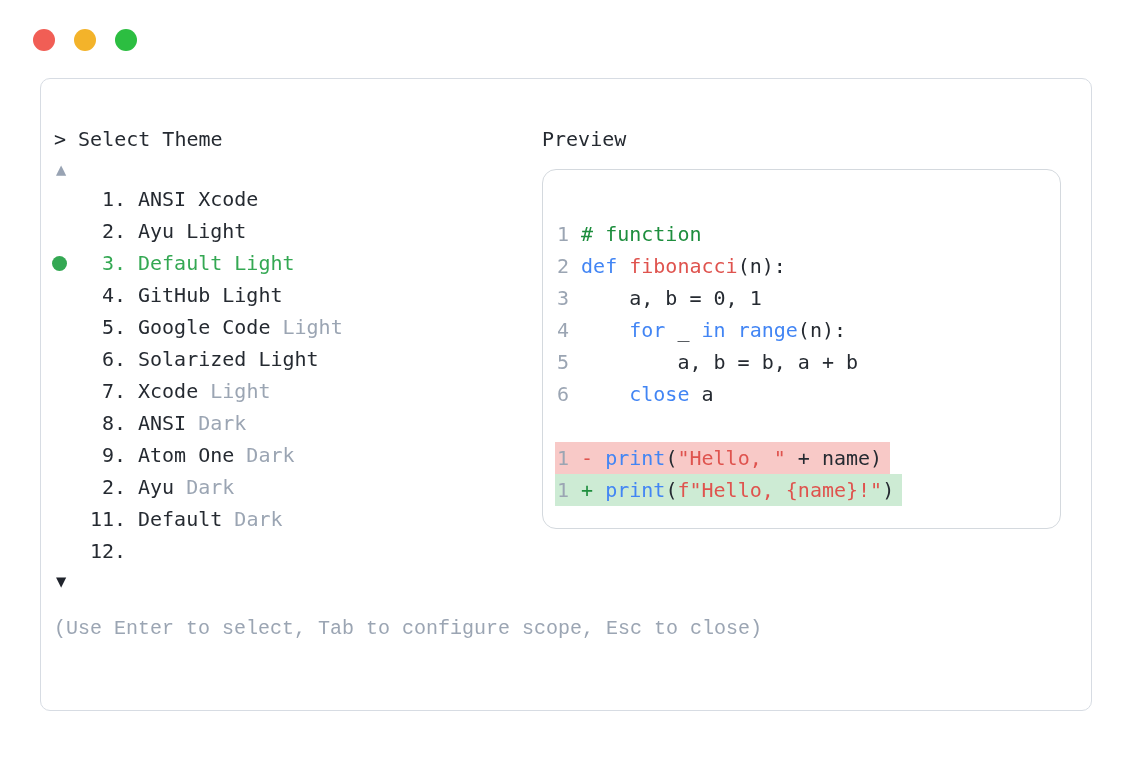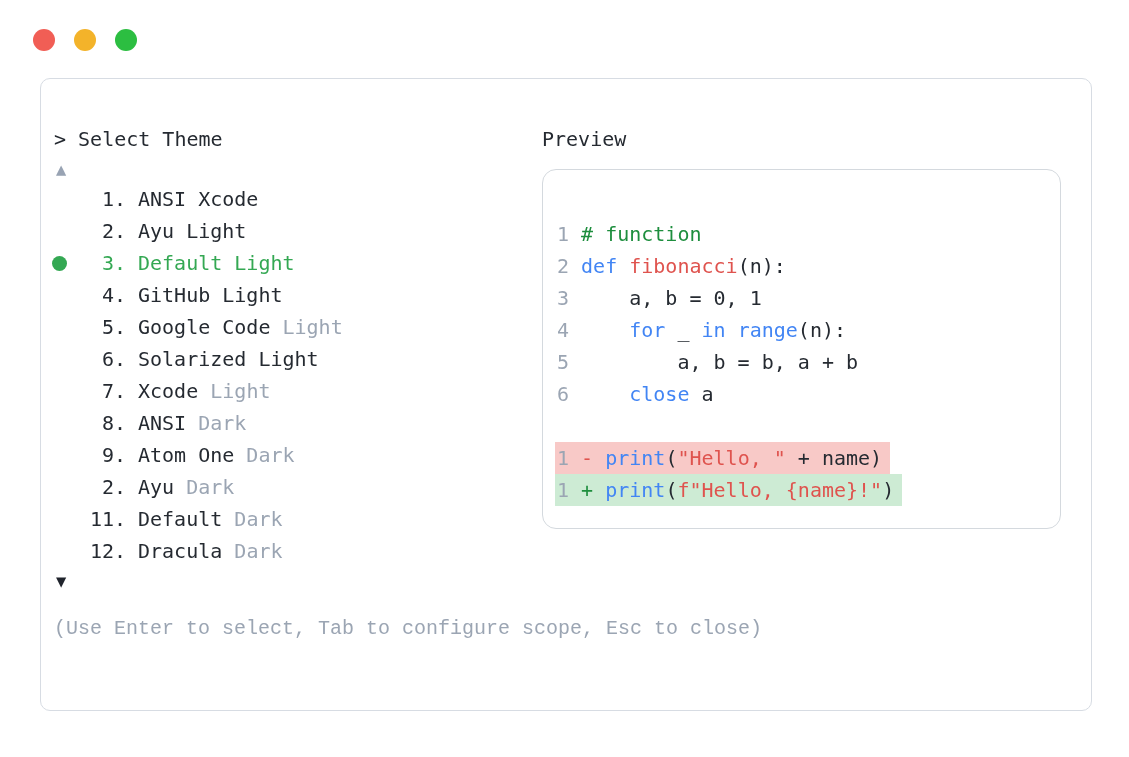--- a/index.html
+++ b/index.html
@@ -122,21 +122,20 @@
             <span class="label"><span class="nm">Ayu</span><span class="mut"> Dark</span></span>
           </div>
           <div class="theme-row">
             <span class="bullet"></span>
             <span class="num">11.</span>
             <span class="label"><span class="nm">Default</span><span class="mut"> Dark</span></span>
           </div>
           <div class="theme-row">
             <span class="bullet"></span>
             <span class="num">12.</span>
-            <span class="label"><span class="nm">Dracula</span><span class="mut"> Dark</span></span>
           </div>
         </div>
       <div class="arrow down">▼</div>
     </div>
     <div class="right-col">
       <div class="preview-title">Preview</div>
       <div class="preview-box">
         <div id="code-lines">
             <div class="code-line"><span class="line-inner"><span class="lnum">1</span><span class="tok-comment"># function</span></span></div>
             <div class="code-line"><span class="line-inner"><span class="lnum">2</span><span class="tok-keyword">def</span><span class="tok-plain"> </span><span class="tok-func">fibonacci</span><span class="tok-plain">(n):</span></span></div>

